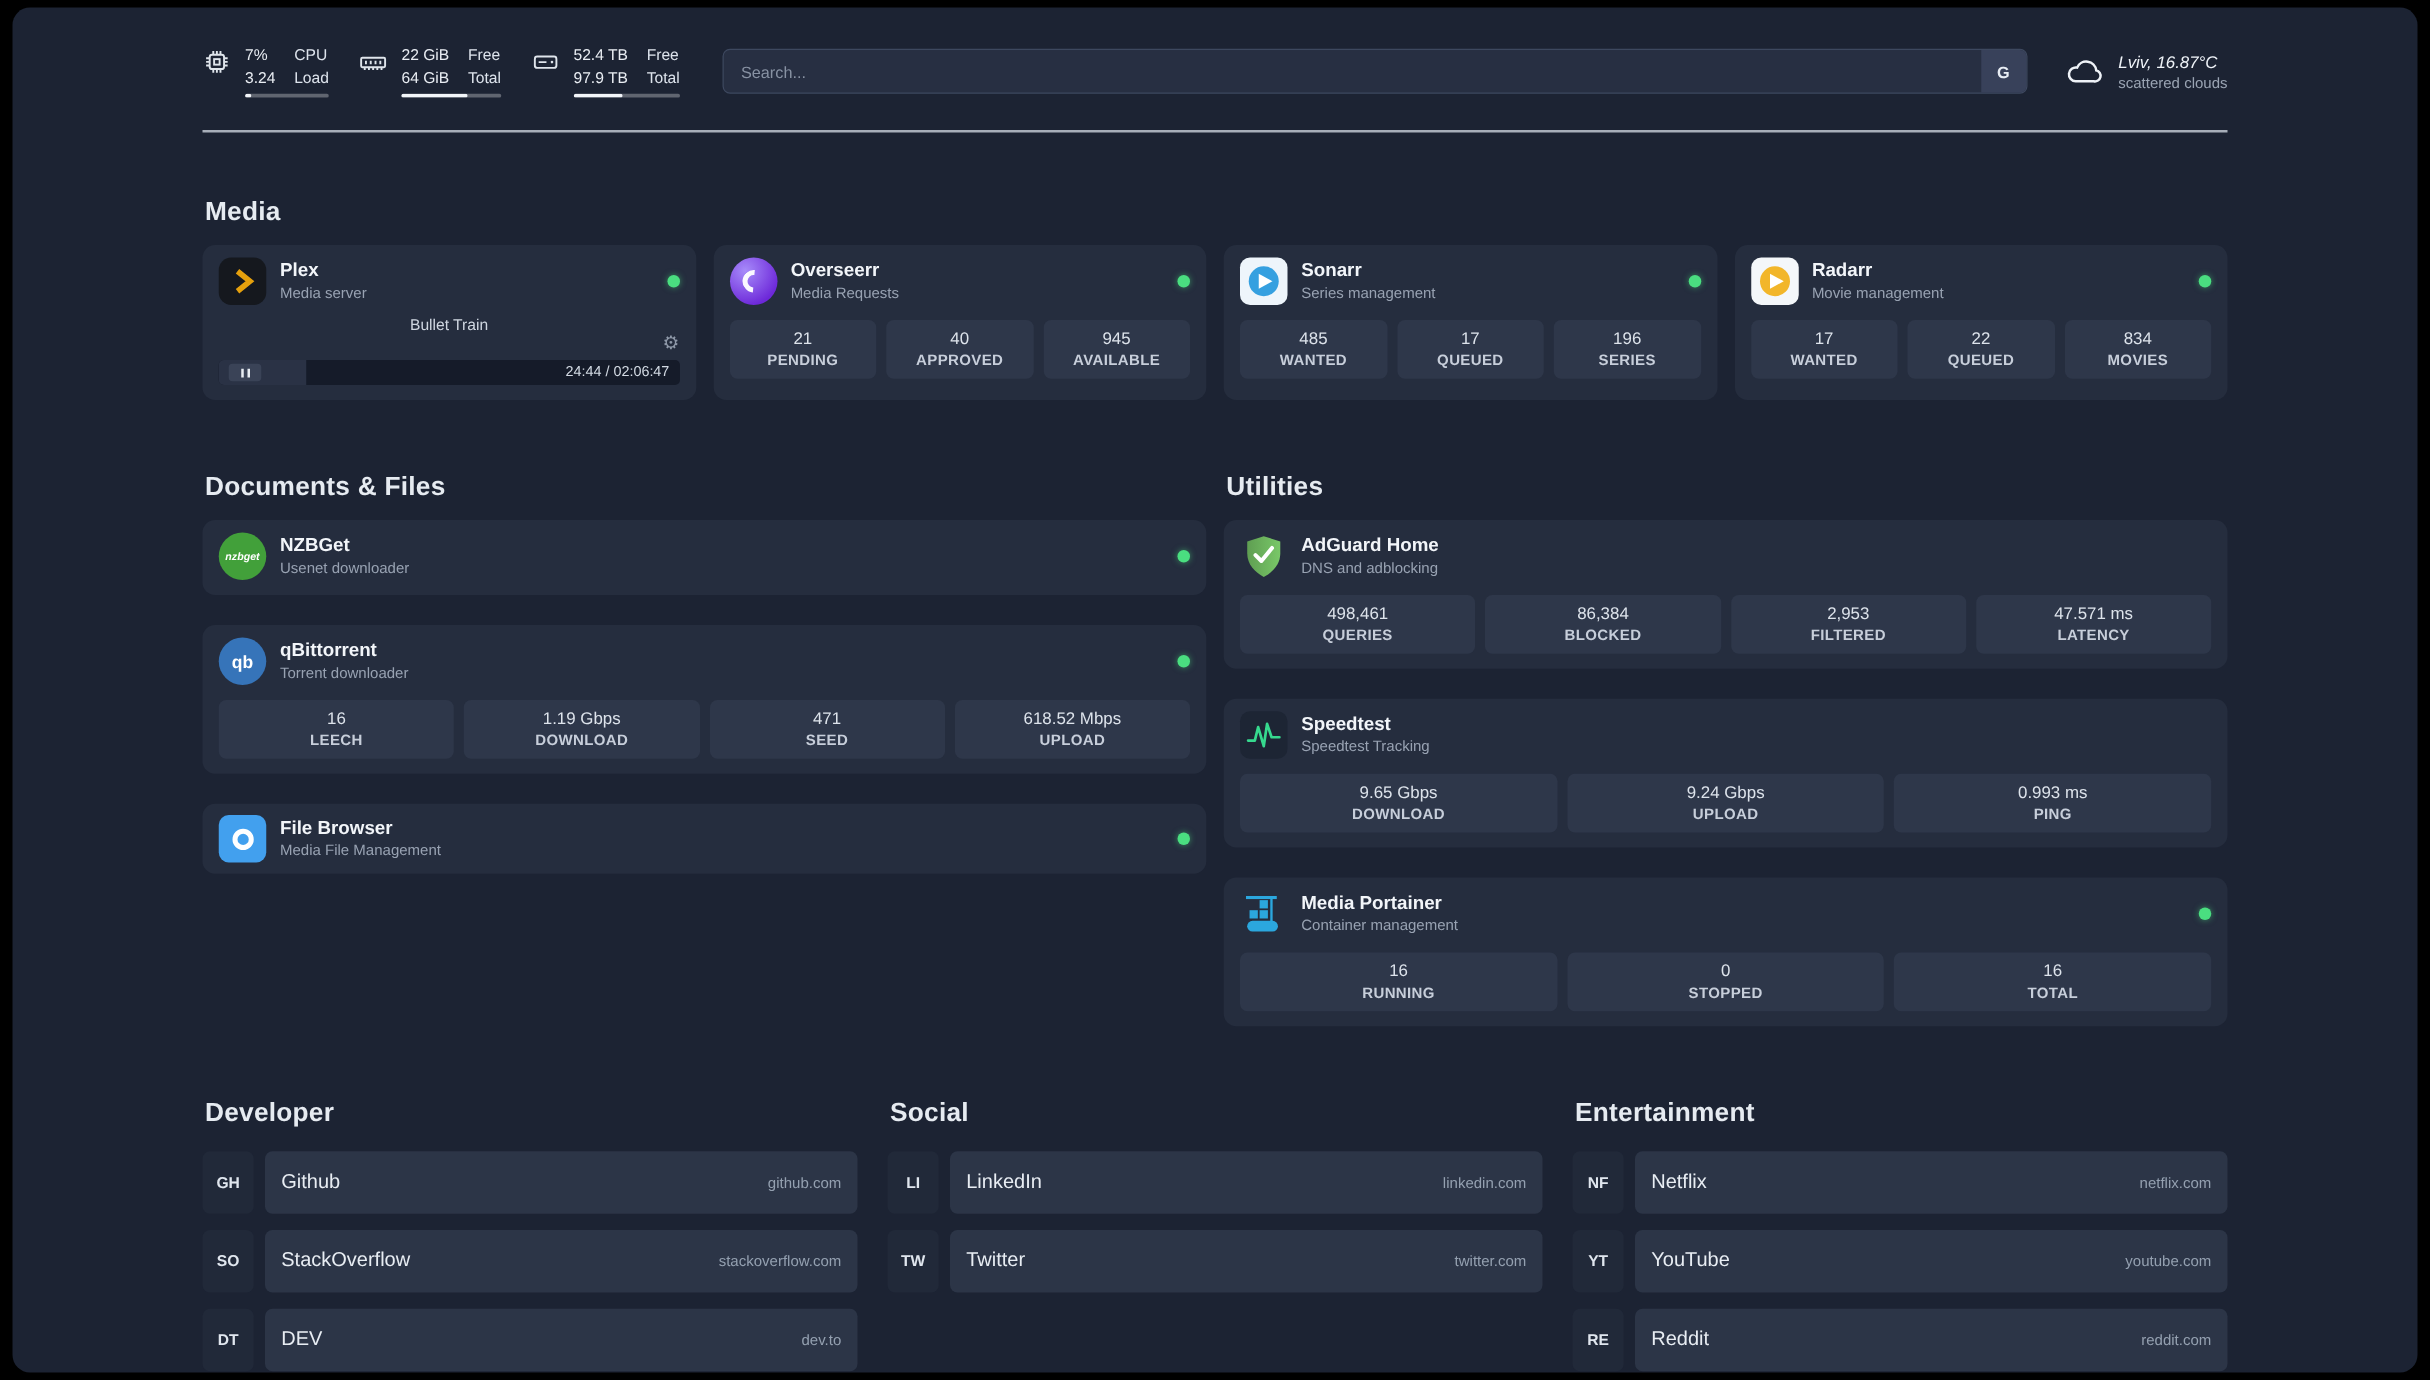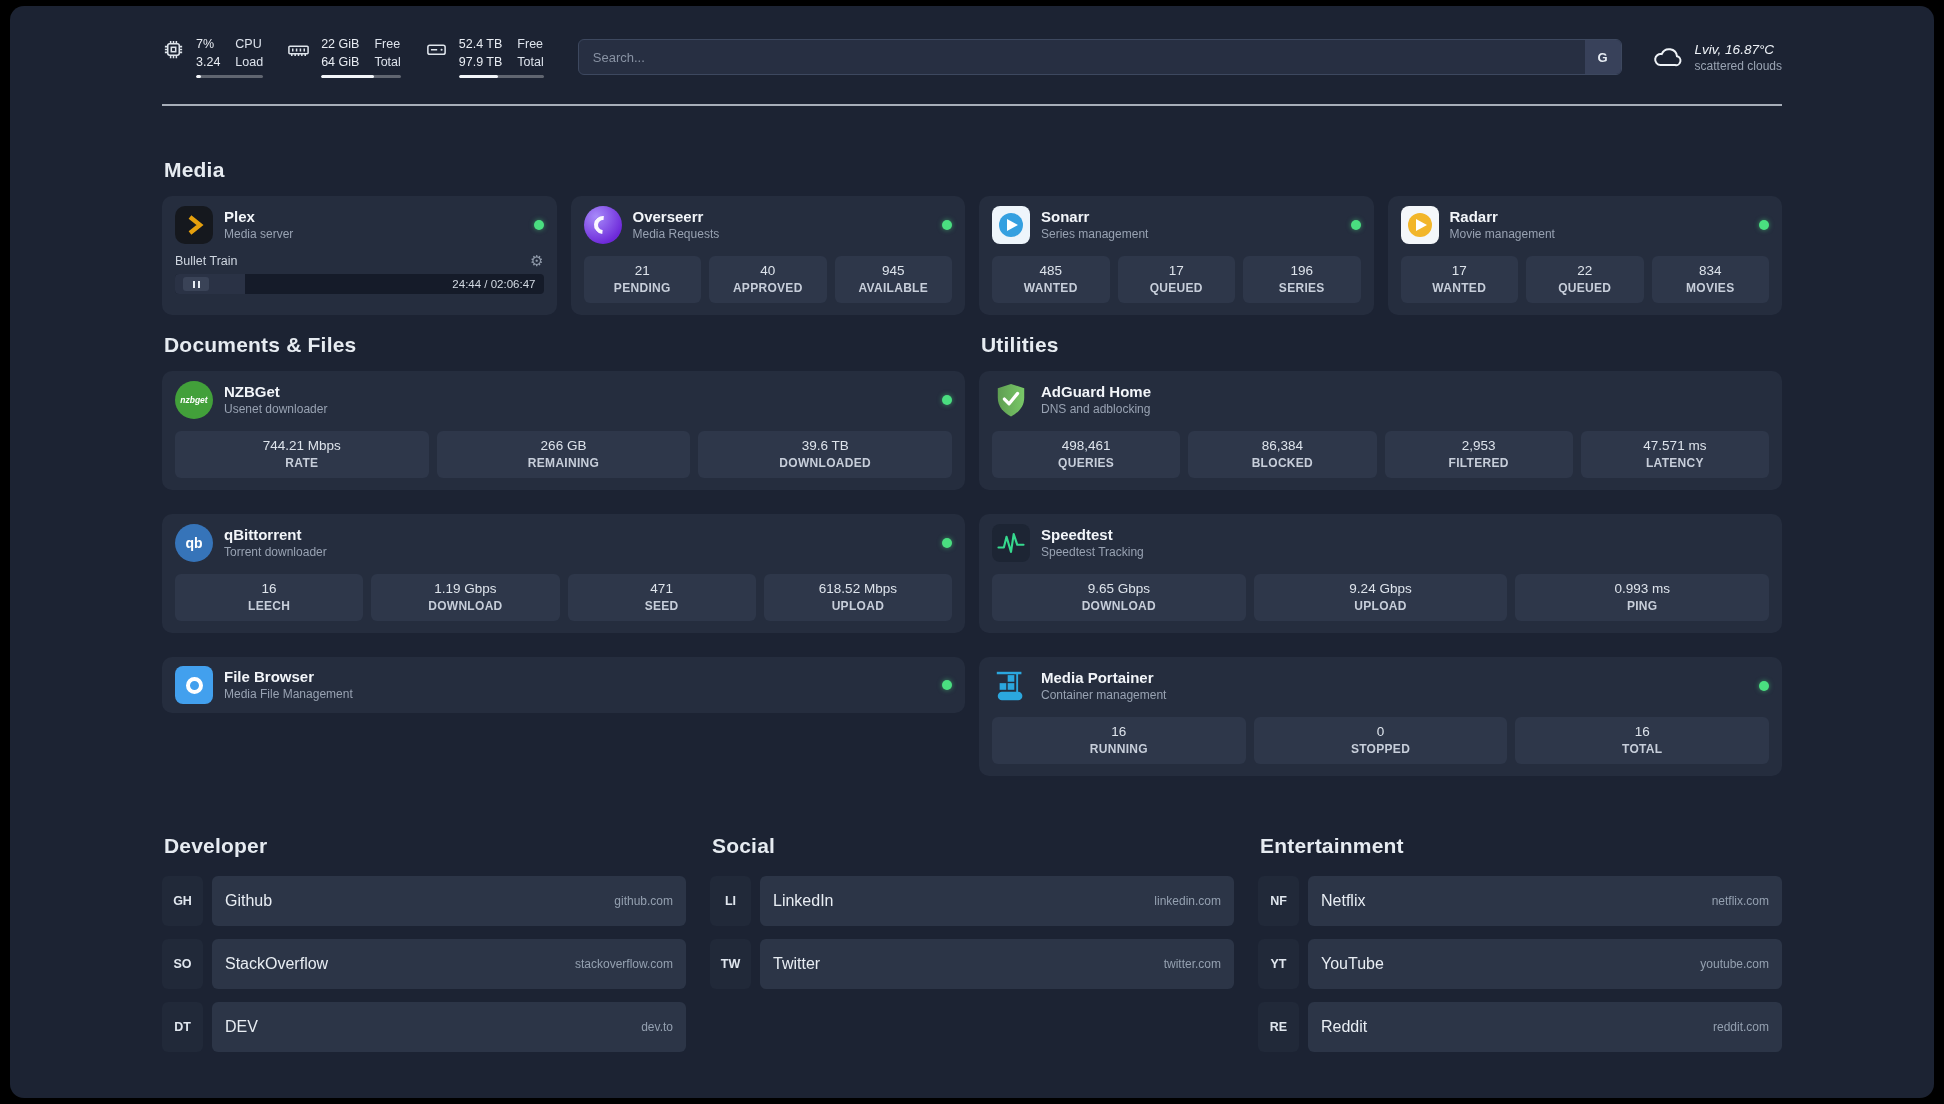--- a/index.html
+++ b/index.html
@@ -56,33 +56,33 @@
   .status-dot { margin-left:auto; width:10px; height:10px; border-radius:50%;
                 background:#4ade80; box-shadow:0 0 5px rgba(74,222,128,.55); flex:none; }
 
   .stats { display:flex; gap:8px; margin-top:12px; }
   .tile { flex:1; background:#2e374a; border-radius:6px; padding:7px 4px 8px; text-align:center; }
   .tile-v { font-size:13.5px; color:#dde3eb; }
   .tile-l { font-size:12px; font-weight:700; color:#c7ceda; letter-spacing:.3px; margin-top:3px; }
 
   
   .player { margin-top:9px; }
-  .player-top { display:flex; align-items:center; font-size:12.5px; color:#cfd6e0; }
+  .player-top { display:flex; align-items:center; font-size:12.5px; color:#cfd6e0;flex-direction:column; }
   .gear { margin-left:auto; color:#8f99a9; font-size:15px; cursor:pointer; line-height:1; }
   .player-bar { margin-top:6px; height:20px; background:#151b29; border-radius:4px;
                 position:relative; display:flex; align-items:center; padding:0 8px;
                 overflow:hidden; cursor:pointer; }
   .player-fill { position:absolute; left:0; top:0; bottom:0; width:0; background:#2a3245; }
   .pause-btn { position:relative; z-index:1; width:26px; height:14px; background:#3a4357;
                border-radius:3px; display:flex; gap:3px; align-items:center;
                justify-content:center; cursor:pointer; border:none; }
   .pause-btn i { width:2px; height:7px; background:#e8edf3; }
   .player-time { position:relative; z-index:1; margin-left:auto; font-size:11.5px; color:#d3dae3; }
 
-  .cols2 { display:grid; grid-template-columns:1fr 1fr; gap:14px; margin-top:18px; }
+  .cols2 { display:grid; grid-template-columns:1fr 1fr; gap:14px; margin-top:58px; }
   .vstack { display:flex; flex-direction:column; gap:24px; }
 
   
   .plex-icon { background:#15181e; border-radius:10px; }
   .overseerr-icon { background:radial-gradient(circle at 32% 28%, #a78bfa, #6d28d9 75%);
                     border-radius:50%; }
   .overseerr-icon .swirl { width:18px; height:18px; border:4px solid rgba(255,255,255,.95);
                            border-left-color:transparent; border-bottom-color:transparent;
                            border-radius:50%; transform:rotate(230deg); }
   .sonarr-icon { background:#eef5fb; }
@@ -329,34 +329,20 @@
             <div class="card-header">
               <div class="svc-icon nzbget-icon">
                   <span>nzbget</span>
                 </div>
               <div class="svc-text">
                 <div class="svc-name">NZBGet</div>
                 <div class="svc-sub">Usenet downloader</div>
               </div>
               <span class="status-dot"></span>
             </div>
-            <div class="stats">
-              <div class="tile">
-                <div class="tile-v">744.21 Mbps</div>
-                <div class="tile-l">RATE</div>
-              </div>
-              <div class="tile">
-                <div class="tile-v">266 GB</div>
-                <div class="tile-l">REMAINING</div>
-              </div>
-              <div class="tile">
-                <div class="tile-v">39.6 TB</div>
-                <div class="tile-l">DOWNLOADED</div>
-              </div>
-            </div>
           </div>
 
           <div class="card">
             <div class="card-header">
               <div class="svc-icon qb-icon">
                   <span>qb</span>
                 </div>
               <div class="svc-text">
                 <div class="svc-name">qBittorrent</div>
                 <div class="svc-sub">Torrent downloader</div>

